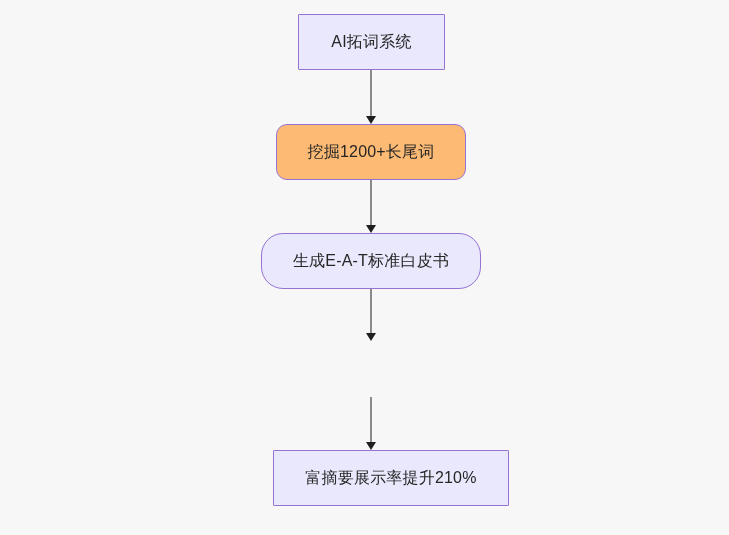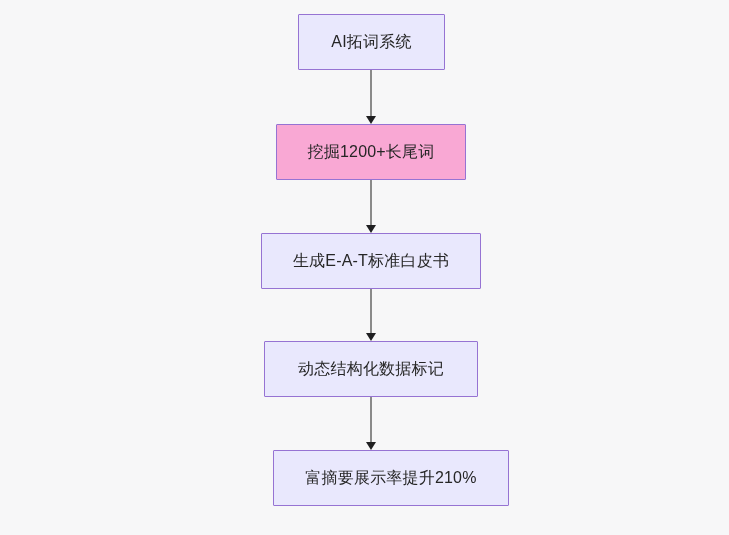--- a/index.html
+++ b/index.html
@@ -87,29 +87,26 @@
 
   <div class="edge" style="left: 371px; top: 397px;">
     <div class="edge-line" style="height: 46px; background: rgb(138, 138, 138);"></div>
     <div class="edge-arrow" style="top: 44.5px; border-top-color: rgb(31, 31, 33);"></div>
   </div>
 
   <div class="node" style="left: 298px; top: 14px; width: 147px; height: 56px; background: rgb(233, 232, 253); border-color: rgb(150, 115, 211); color: rgb(38, 38, 38);">
     <span class="node-label">AI拓词系统</span>
   </div>
 
-  <div class="node" style="left: 276px; top: 124px; width: 190px; height: 56px; background: #f9a8d4; border-color: rgb(150, 115, 211); color: rgb(38, 38, 38);">
+  <div class="node" style="left: 276px; top: 124px; width: 190px; height: 56px; background: #fdba74; border-color: rgb(150, 115, 211); color: rgb(38, 38, 38); border-radius: 11px;">
     <span class="node-label">挖掘1200+长尾词</span>
   </div>
 
-  <div class="node" style="left: 261px; top: 233px; width: 220px; height: 56px; background: rgb(233, 232, 253); border-color: rgb(150, 115, 211); color: rgb(38, 38, 38);">
+  <div class="node" style="left: 261px; top: 233px; width: 220px; height: 56px; background: rgb(233, 232, 253); border-color: rgb(150, 115, 211); color: rgb(38, 38, 38); border-radius: 22px;">
     <span class="node-label">生成E-A-T标准白皮书</span>
   </div>
 
-  <div class="node" style="left: 264px; top: 341px; width: 214px; height: 56px; background: rgb(233, 232, 253); border-color: rgb(150, 115, 211); color: rgb(38, 38, 38);">
-    <span class="node-label">动态结构化数据标记</span>
-  </div>
 
   <div class="node" style="left: 253px; top: 450px; width: 236px; height: 56px; background: rgb(233, 232, 253); border-color: rgb(150, 115, 211); color: rgb(38, 38, 38); margin-left: 20px;">
     <span class="node-label">富摘要展示率提升210%</span>
   </div>
 
 </div>
 
 </body></html>

